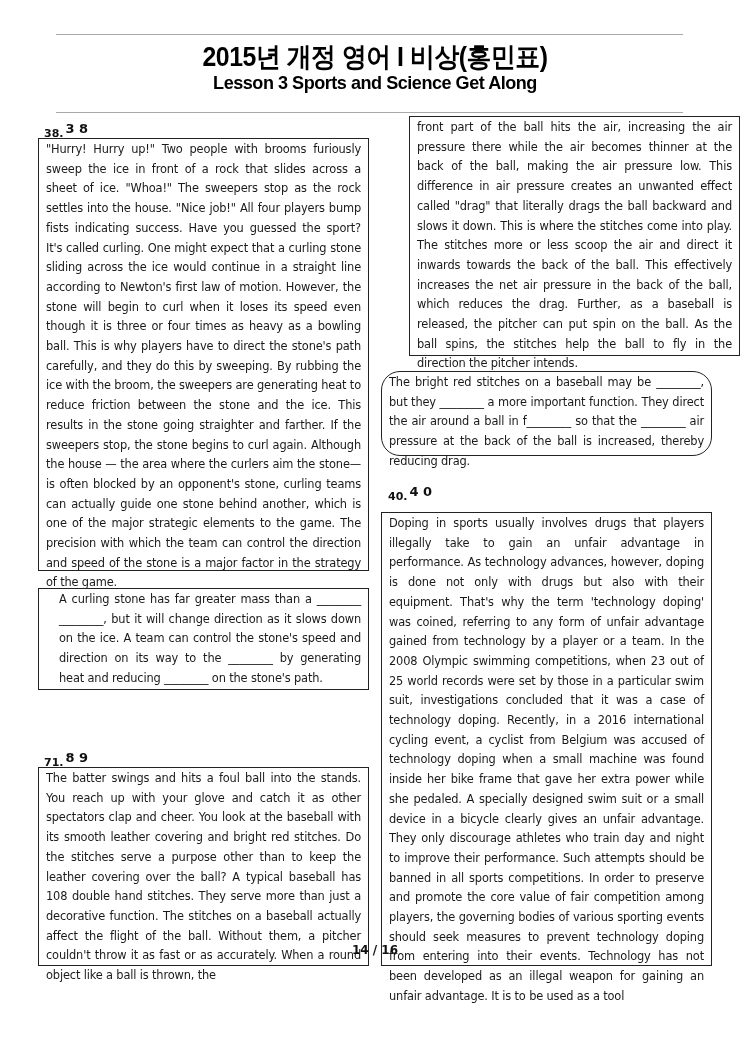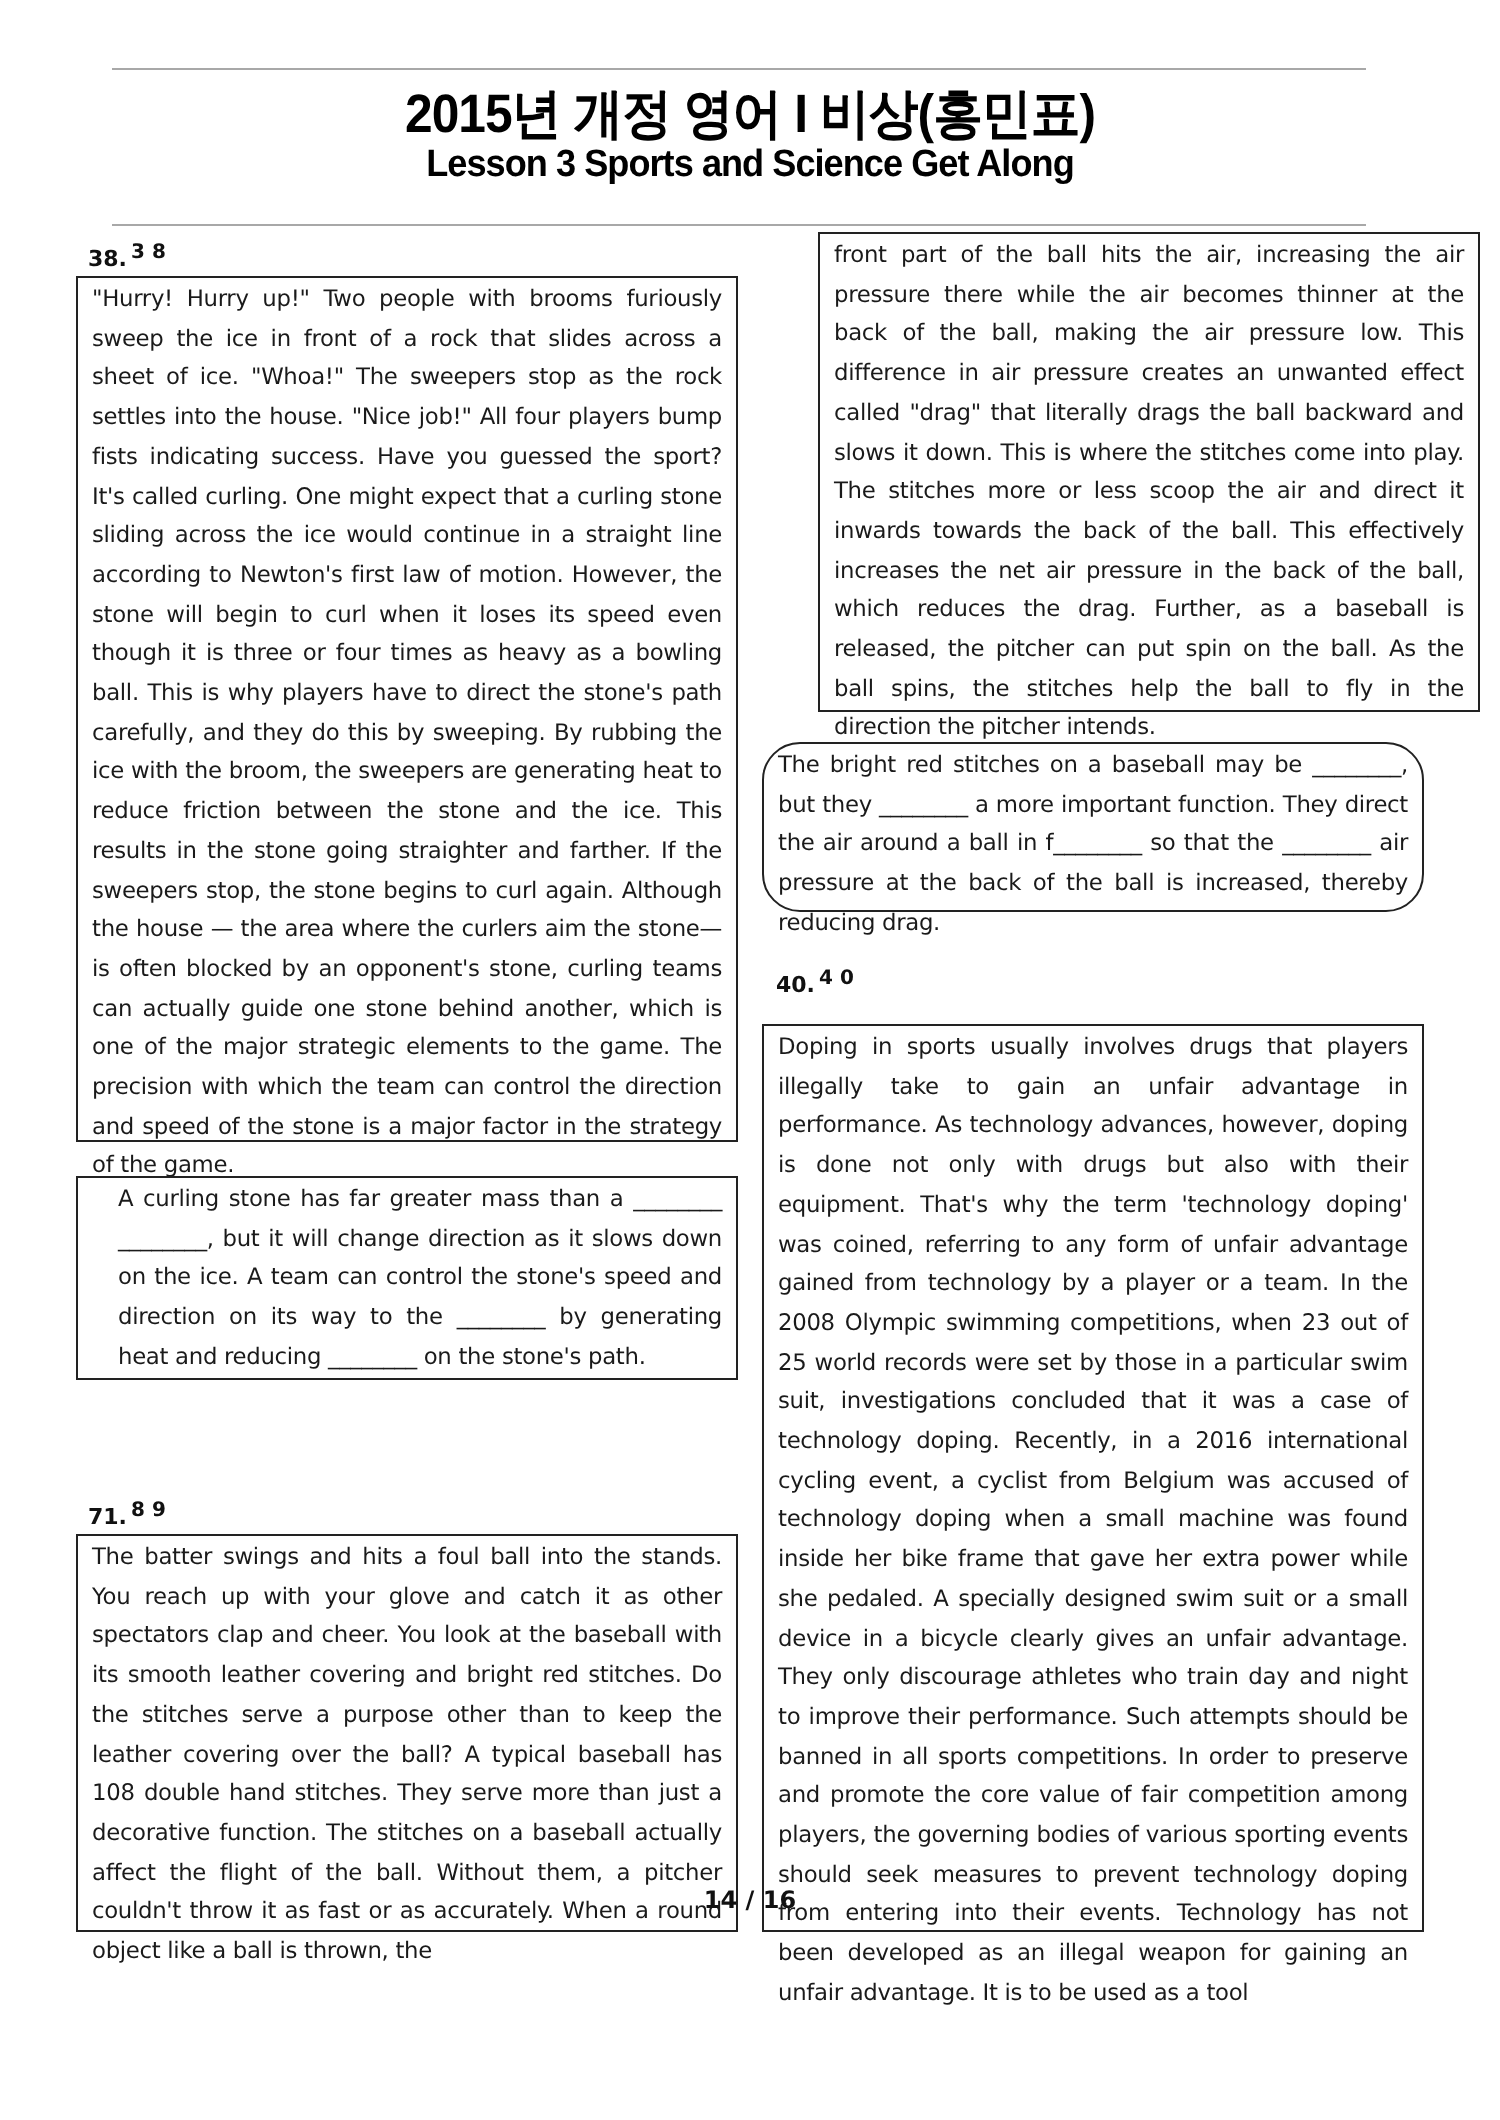--- a/index.html
+++ b/index.html
@@ -5,21 +5,21 @@
   html, body { margin: 0; padding: 0; background: #ffffff; }
   body { width: 750px; height: 1060px; position: relative; overflow: hidden;
          font-family: "DejaVu Sans", sans-serif; color: #1a1a1a; }
   .rule { position: absolute; left: 56px; width: 627px; height: 0; border-top: 1.5px solid #a8a8a8; }
   .rule.top { top: 34px; }
   .rule.bottom { top: 112px; }
   .title { position: absolute; left: 0; width: 750px; text-align: center; font-family: "Liberation Sans", sans-serif; font-weight: bold; color: #000; letter-spacing: -0.5px; }
   .title.main { top: 39px; font-size: 27px; transform: scaleX(0.92); }
   .title.sub { top: 72px; font-size: 19px; transform: scaleX(0.95); }
   .qnum { position: absolute; font-family: "DejaVu Sans", sans-serif; font-weight: bold; font-size: 11px; color: #111; }
-  .qnum sup { font-size: 10px; font-weight: bold; margin-left: 2px; vertical-align: 4px; }
+  .qnum sup { font-size: 13px; font-weight: bold; margin-left: 2px; vertical-align: 4px; }
   .box { position: absolute; border: 1.3px solid #222; box-sizing: border-box; padding: 1px 7px 0 7px; }
   .box p { margin: 0; font-size: 11.4px; line-height: 19.7px; text-align: justify; text-align-last: left; letter-spacing: -0.15px; }
   .footer { position: absolute; top: 943px; left: 0; width: 750px; text-align: center; font-weight: bold; font-size: 12px; color: #111; }
 </style>
 </head>
 <body>
 
 <div class="rule top"></div>
 <div class="title main">2015년 개정 영어 I 비상(홍민표)</div>
 <div class="title sub">Lesson 3 Sports and Science Get Along</div>

